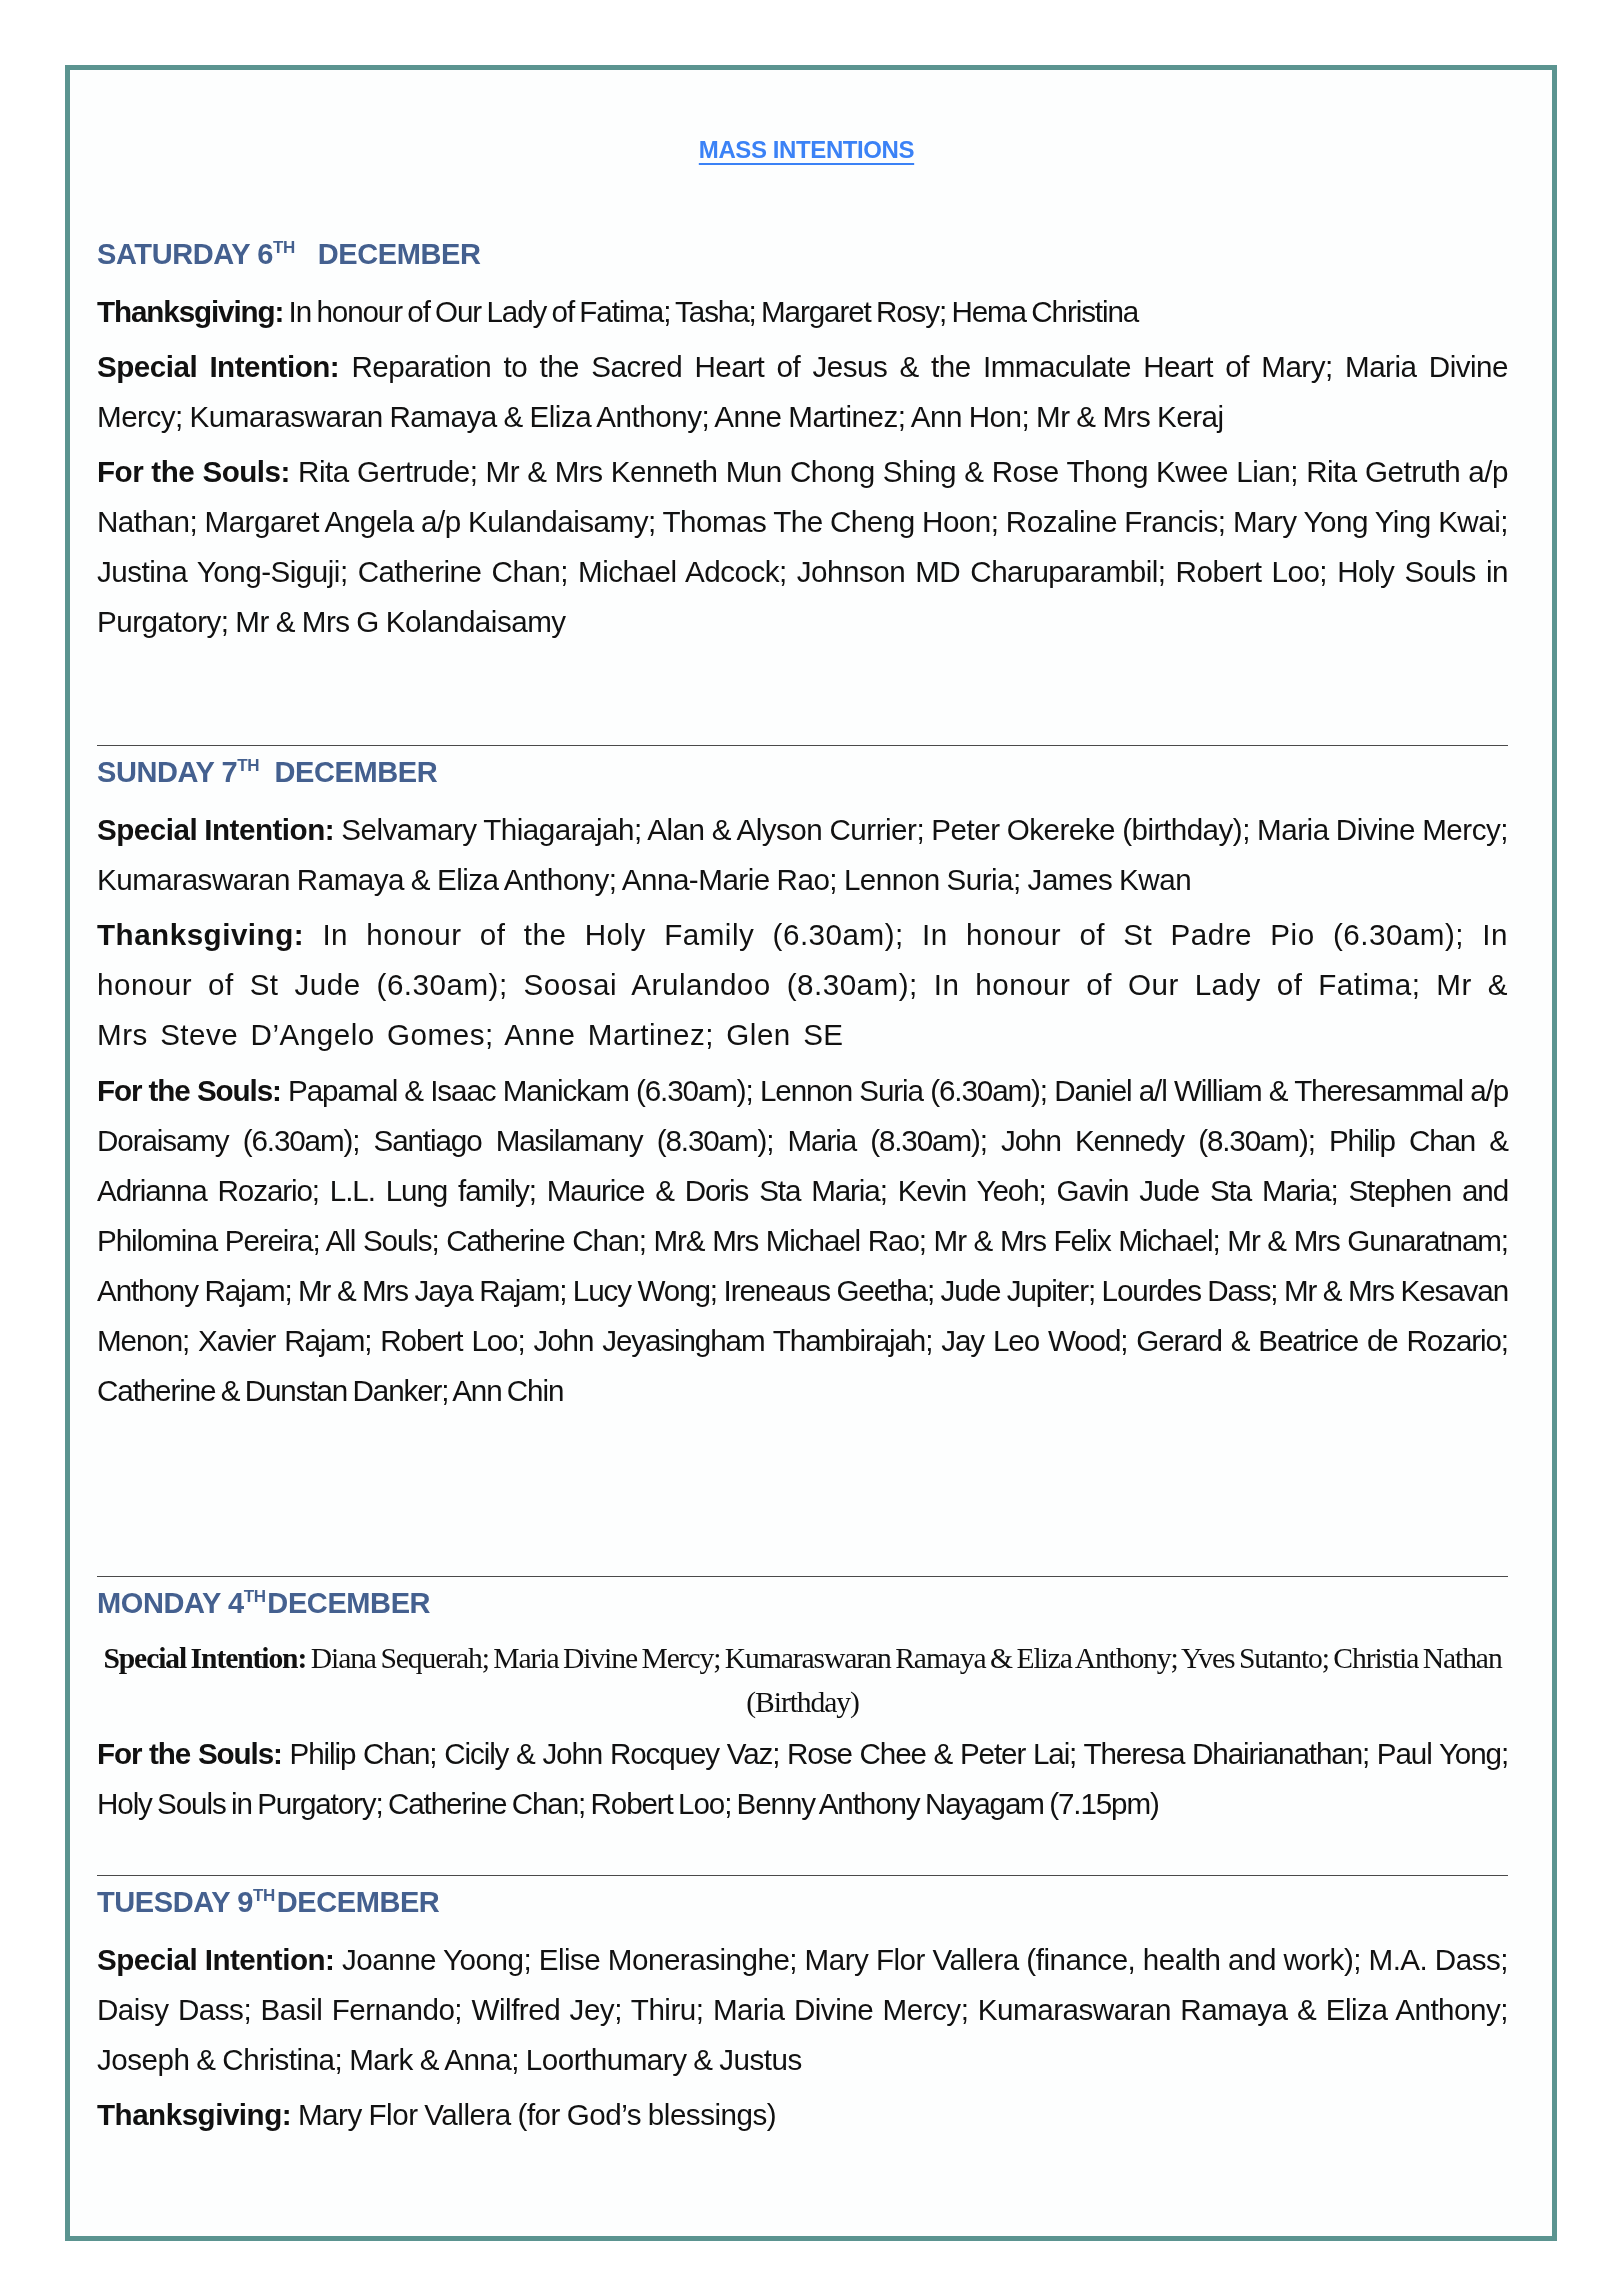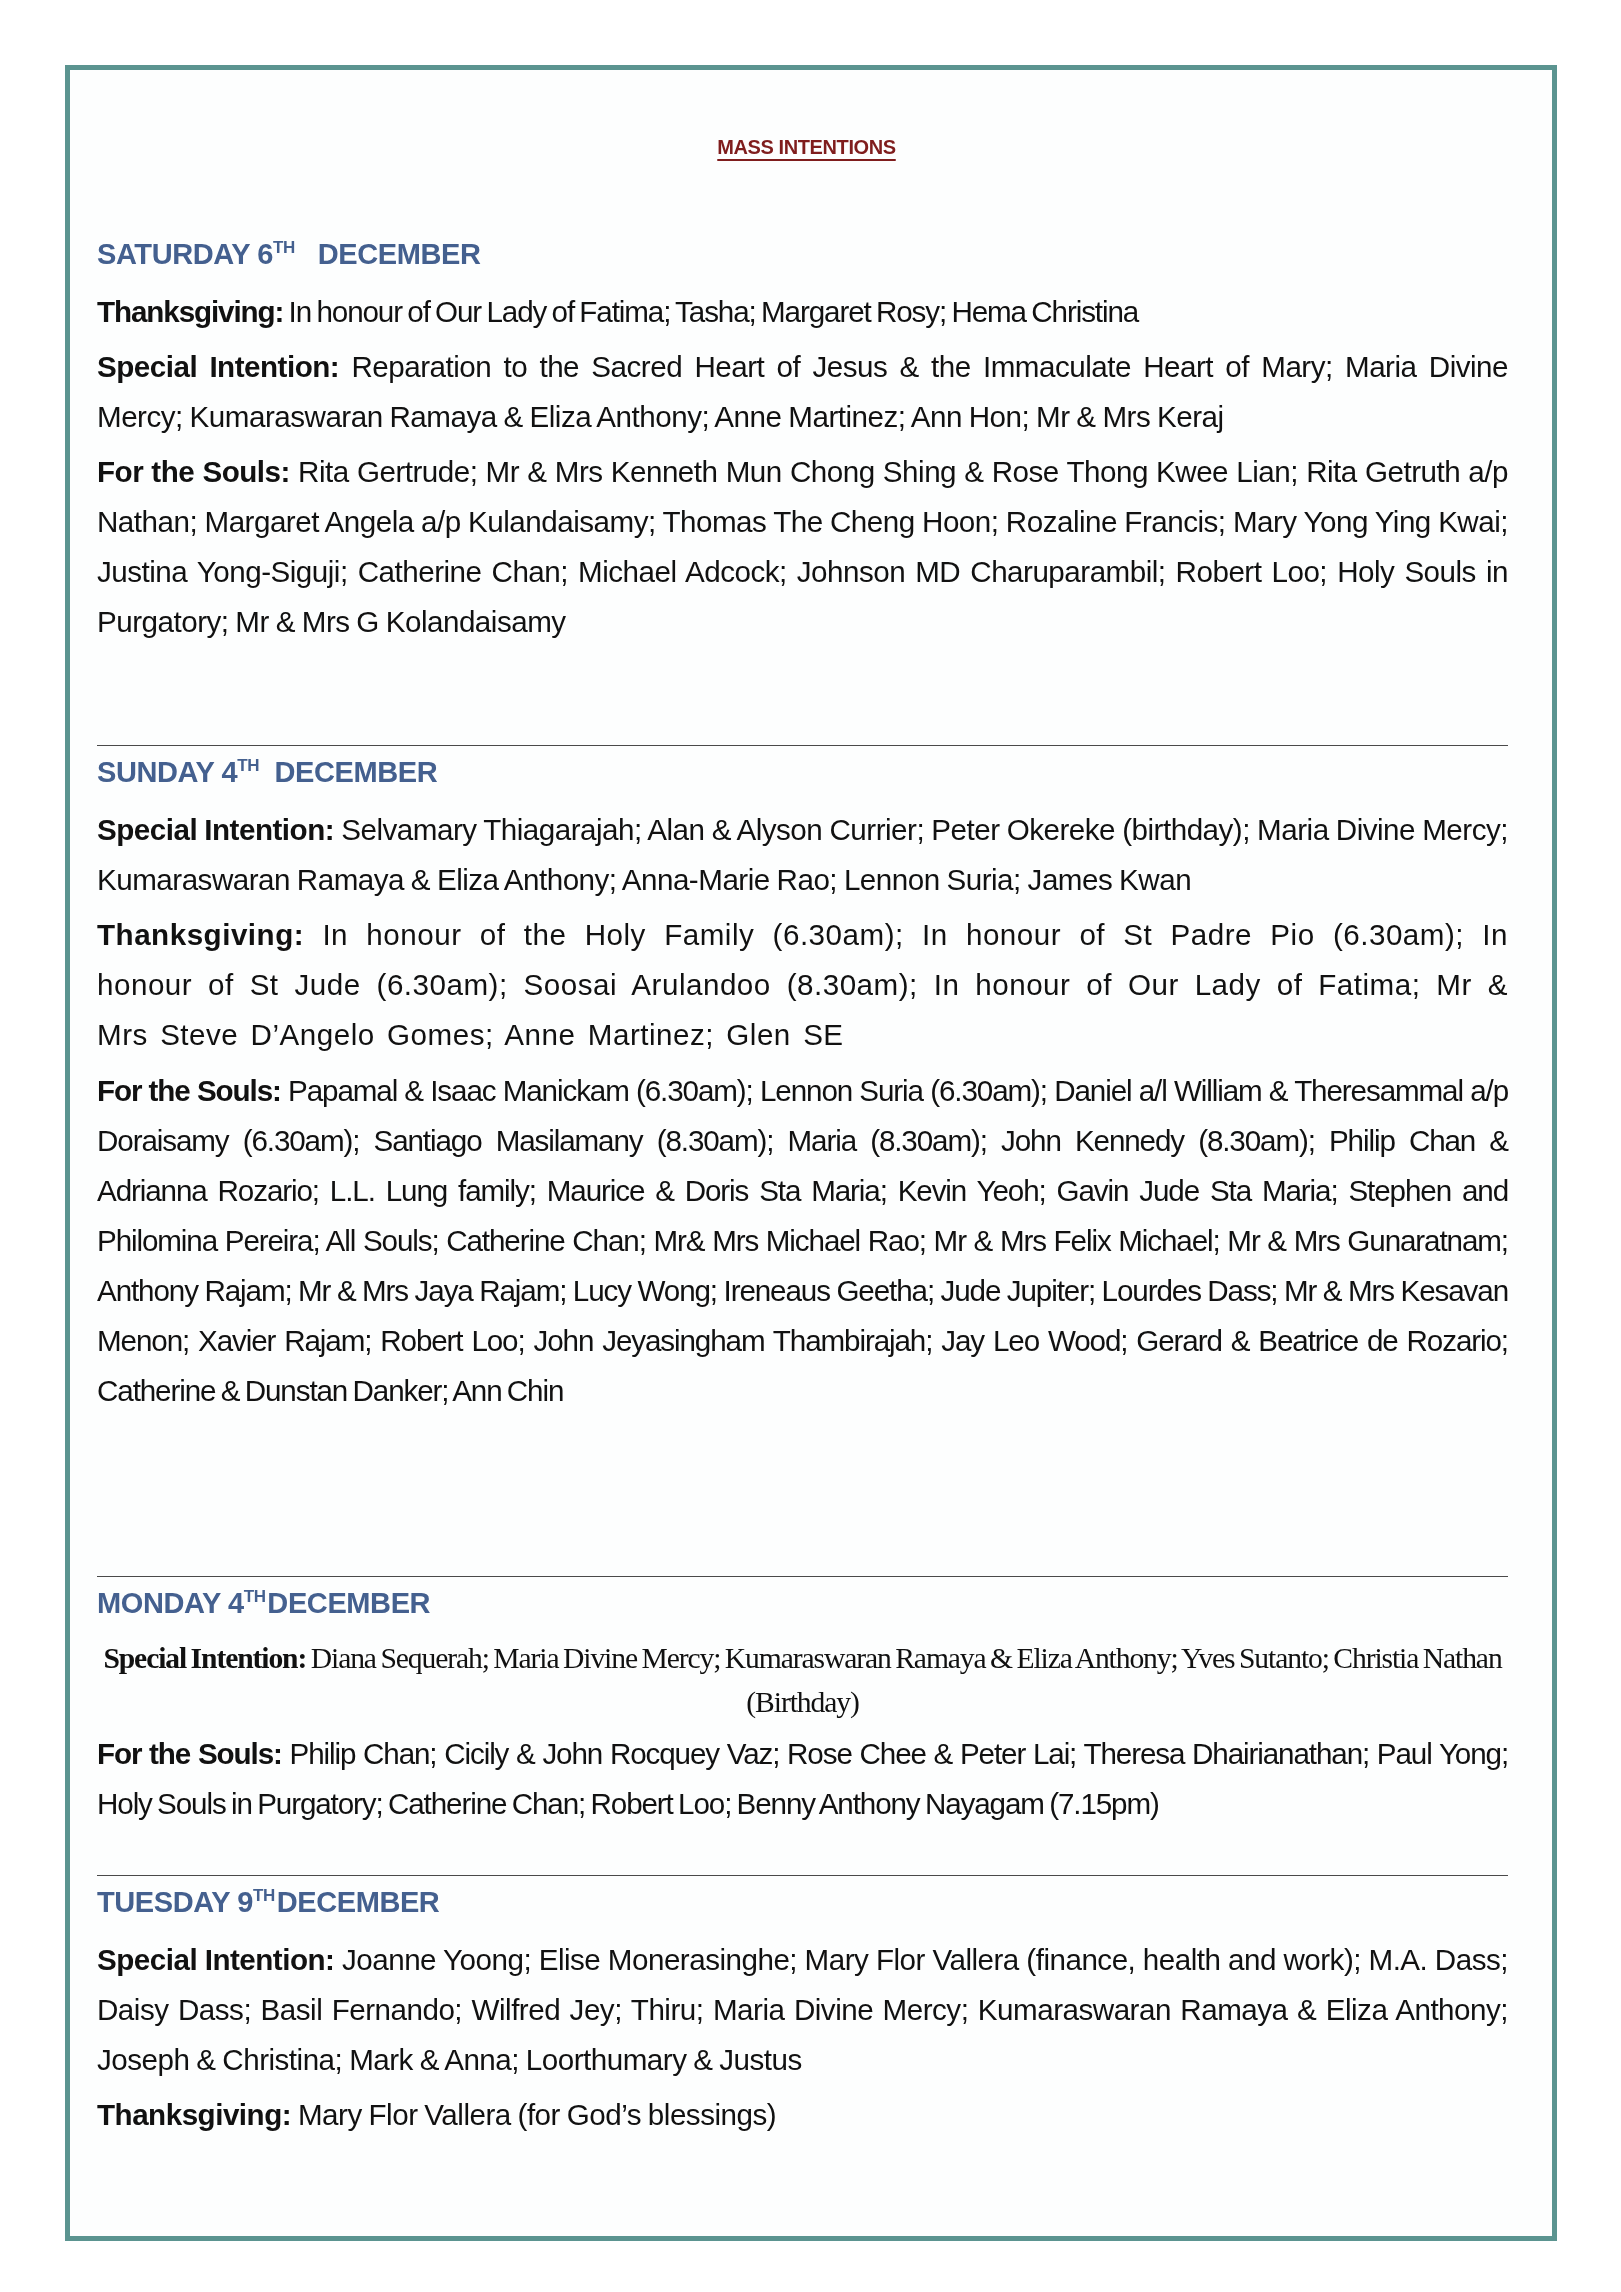--- a/index.html
+++ b/index.html
@@ -2,21 +2,21 @@
 <html style="font-size:14.3px"><head>
 <meta charset="utf-8">
 <style>
   html, body { margin: 0; padding: 0; background: #ffffff; }
   body { width: 1622px; height: 2293px; position: relative; overflow: hidden;
          font-family: "Liberation Sans", sans-serif; color: #111; }
   .frame { position: absolute; left: 65px; top: 65px; width: 1482px; height: 2166px;
            border: 5.4px solid #5b9490; background: #fdfefe; }
   .content { position: absolute; left: 27px; right: 36px; top: 0; }
   .title { position: absolute; top: 66px; left: 0; right: 0; text-align: center;
-           font-size: 20px; font-weight: bold; color: #7f1d1d; text-decoration: underline;
+           font-size: 24px; font-weight: bold; color: #3b82f6; text-decoration: underline;
            text-underline-offset: 4.5px; letter-spacing: -0.4px; }
   .section { position: absolute; left: 0; right: 8px; }
   .divider { height: 0; border-top: 1.8px solid #4a4a4a; margin-bottom: 5.4px; }
   .day { font-size: 29px; font-weight: bold; color: #44608f; letter-spacing: -0.4px;
          margin: 0 0 10.7px 0; line-height: 43px; }
   .day sup { font-size: 17px; vertical-align: 10.7px; line-height: 0; }
   .para { font-size: 29.6px; line-height: 50px; text-align: justify; margin: 0 0 5.4px 0;
           letter-spacing: -0.5px; word-spacing: -0.9px; }
   .para .lbl { font-weight: bold; }
   .para.wide { letter-spacing: 0.5px; word-spacing: 3.6px; }
@@ -36,21 +36,21 @@
         <span>SATURDAY 6</span><sup>TH</sup>&nbsp;&nbsp;&nbsp;<span>DECEMBER</span>
       </div>
       <p class="para tight"><span class="lbl">Thanksgiving:</span><span> In honour of Our Lady of Fatima; Tasha; Margaret Rosy; Hema Christina</span></p>
       <p class="para"><span class="lbl">Special Intention:</span><span> Reparation to the Sacred Heart of Jesus &amp; the Immaculate Heart of Mary; Maria Divine Mercy; Kumaraswaran Ramaya &amp; Eliza Anthony; Anne Martinez; Ann Hon; Mr &amp; Mrs Keraj</span></p>
       <p class="para"><span class="lbl">For the Souls:</span><span> Rita Gertrude; Mr &amp; Mrs Kenneth Mun Chong Shing &amp; Rose Thong Kwee Lian; Rita Getruth a/p  Nathan; Margaret Angela a/p Kulandaisamy; Thomas The Cheng Hoon; Rozaline Francis; Mary Yong Ying Kwai; Justina Yong-Siguji; Catherine Chan; Michael Adcock; Johnson MD Charuparambil; Robert Loo; Holy Souls in Purgatory; Mr &amp; Mrs G Kolandaisamy</span></p>
     </div>
 
     <div class="section" style="top:675px;">
       <div class="divider"></div>
       <div class="day">
-        <span>SUNDAY 4</span><sup>TH</sup>&nbsp;&nbsp;<span>DECEMBER</span>
+        <span>SUNDAY 7</span><sup>TH</sup>&nbsp;&nbsp;<span>DECEMBER</span>
       </div>
       <p class="para"><span class="lbl">Special Intention:</span><span> Selvamary Thiagarajah; Alan &amp; Alyson Currier; Peter Okereke (birthday); Maria Divine Mercy; Kumaraswaran Ramaya &amp; Eliza Anthony; Anna-Marie Rao; Lennon Suria; James Kwan</span></p>
       <p class="para wide"><span class="lbl">Thanksgiving:</span><span> In honour of the Holy Family (6.30am); In honour of St Padre Pio (6.30am); In honour of St Jude (6.30am); Soosai Arulandoo (8.30am); In honour of Our Lady of Fatima; Mr &amp; Mrs Steve D’Angelo Gomes; Anne Martinez; Glen SE</span></p>
       <p class="para tight"><span class="lbl">For the Souls:</span><span> Papamal &amp; Isaac Manickam (6.30am); Lennon Suria (6.30am); Daniel a/l William &amp; Theresammal a/p Doraisamy (6.30am);  Santiago Masilamany (8.30am); Maria (8.30am); John Kennedy (8.30am); Philip Chan &amp; Adrianna Rozario;  L.L. Lung family; Maurice &amp; Doris Sta Maria; Kevin Yeoh; Gavin Jude Sta Maria; Stephen and Philomina Pereira; All Souls; Catherine Chan; Mr&amp; Mrs Michael Rao; Mr &amp; Mrs Felix Michael; Mr &amp; Mrs Gunaratnam; Anthony Rajam; Mr &amp; Mrs Jaya Rajam; Lucy Wong; Ireneaus Geetha; Jude Jupiter; Lourdes Dass; Mr &amp; Mrs Kesavan Menon; Xavier Rajam; Robert Loo; John Jeyasingham Thambirajah; Jay Leo Wood; Gerard &amp; Beatrice de Rozario; Catherine &amp; Dunstan Danker; Ann Chin</span></p>
     </div>
 
     <div class="section" style="top:1506px;">
       <div class="divider"></div>
       <div class="day">
         <span>MONDAY 4</span><sup>TH</sup><span style="margin-left:1.8px;">DECEMBER</span>

